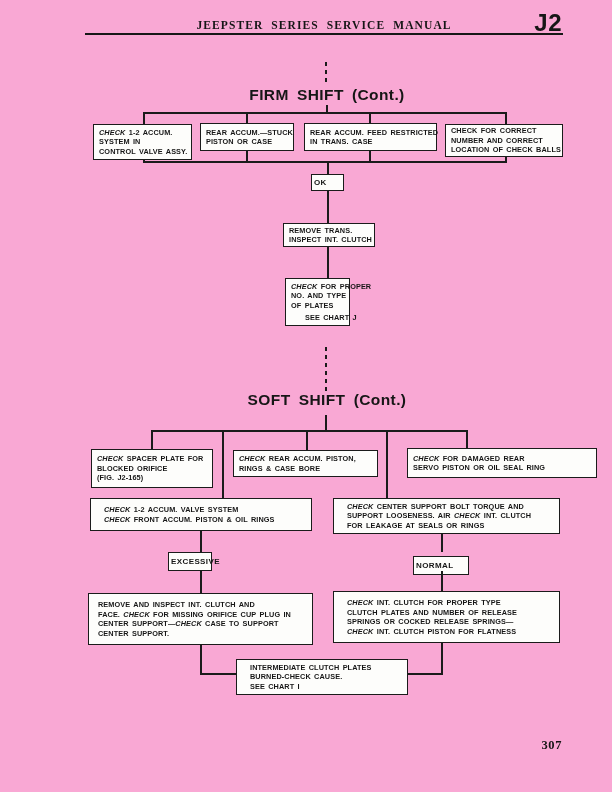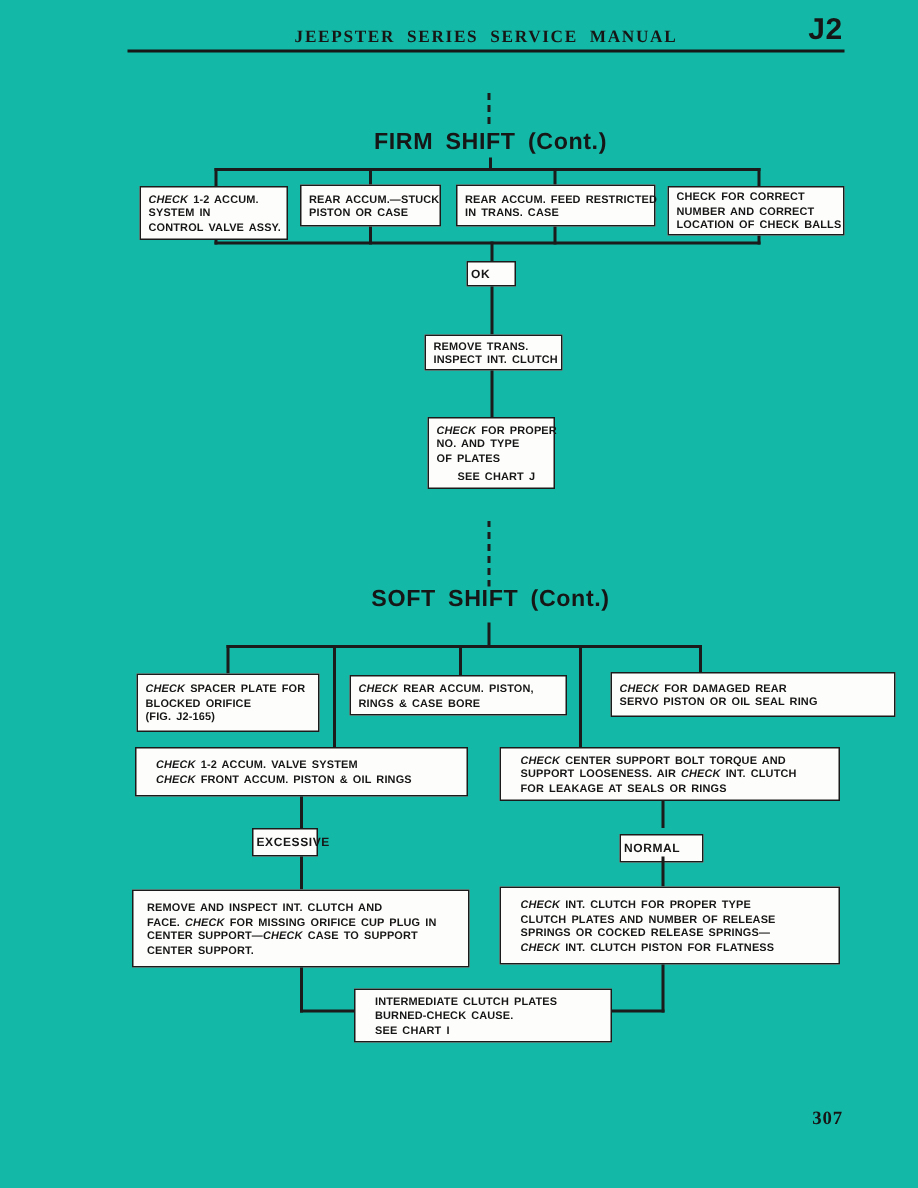--- a/index.html
+++ b/index.html
@@ -1,29 +1,29 @@
 <!DOCTYPE html>
 <html><head>
 <meta charset="utf-8">
 <style>
   html,body{margin:0;padding:0;background:#e8e8e6;}
   .page{
     position:relative;width:612px;height:792px;margin:0 auto;
-    background:#14b8a6;color:#161616;overflow:hidden;
+    background:#f9a8d4;color:#161616;overflow:hidden;
     font-family:"Liberation Sans", sans-serif;
   }
   
   .hdr-title{
     position:absolute;left:85px;top:19px;width:478px;text-align:center;
     font-family:"Liberation Serif", serif;font-weight:700;font-size:11.5px;
     letter-spacing:1.1px;word-spacing:4px;
   }
   .hdr-code{
     position:absolute;left:520px;top:9px;width:42px;text-align:right;
-    font-weight:700;font-size:20px;letter-spacing:0.5px;
+    font-weight:700;font-size:24px;letter-spacing:0.5px;
   }
   .hdr-rule{position:absolute;left:85px;top:33px;width:478px;height:2px;background:#171717;}
   
   .sect-title{
     position:absolute;left:127px;width:400px;text-align:center;
     font-weight:700;font-size:15.5px;letter-spacing:0.4px;word-spacing:3.5px;
   }
   
   .ln{position:absolute;background:#1b1b1b;}
   .ln.v{width:2px;}
@@ -101,21 +101,21 @@
 
   <div class="ln v" style="left:327px;top:191px;height:32px"></div>
 
   <div class="fbox" style="left:283px;top:223px;width:92px;height:24px">
       <div class="bl">REMOVE TRANS.</div>
       <div class="bl">INSPECT INT. CLUTCH</div>
     </div>
 
   <div class="ln v" style="left:327px;top:247px;height:31px"></div>
 
-  <div class="fbox see-chart" style="left:285px;top:278px;width:85px;height:48px">
+  <div class="fbox see-chart" style="left:285px;top:278px;width:65px;height:48px">
       <div class="bl"><i>CHECK</i> FOR PROPER</div>
       <div class="bl">NO. AND TYPE</div>
       <div class="bl">OF PLATES</div>
       <div class="bl">SEE CHART J</div>
     </div>
 
   <div class="dash" style="left:325px;top:347px;height:44px"></div>
   <div class="sect-title" style="top:391px">SOFT SHIFT (Cont.)</div>
 
   <div class="ln v" style="left:325px;top:415px;height:17px"></div>

